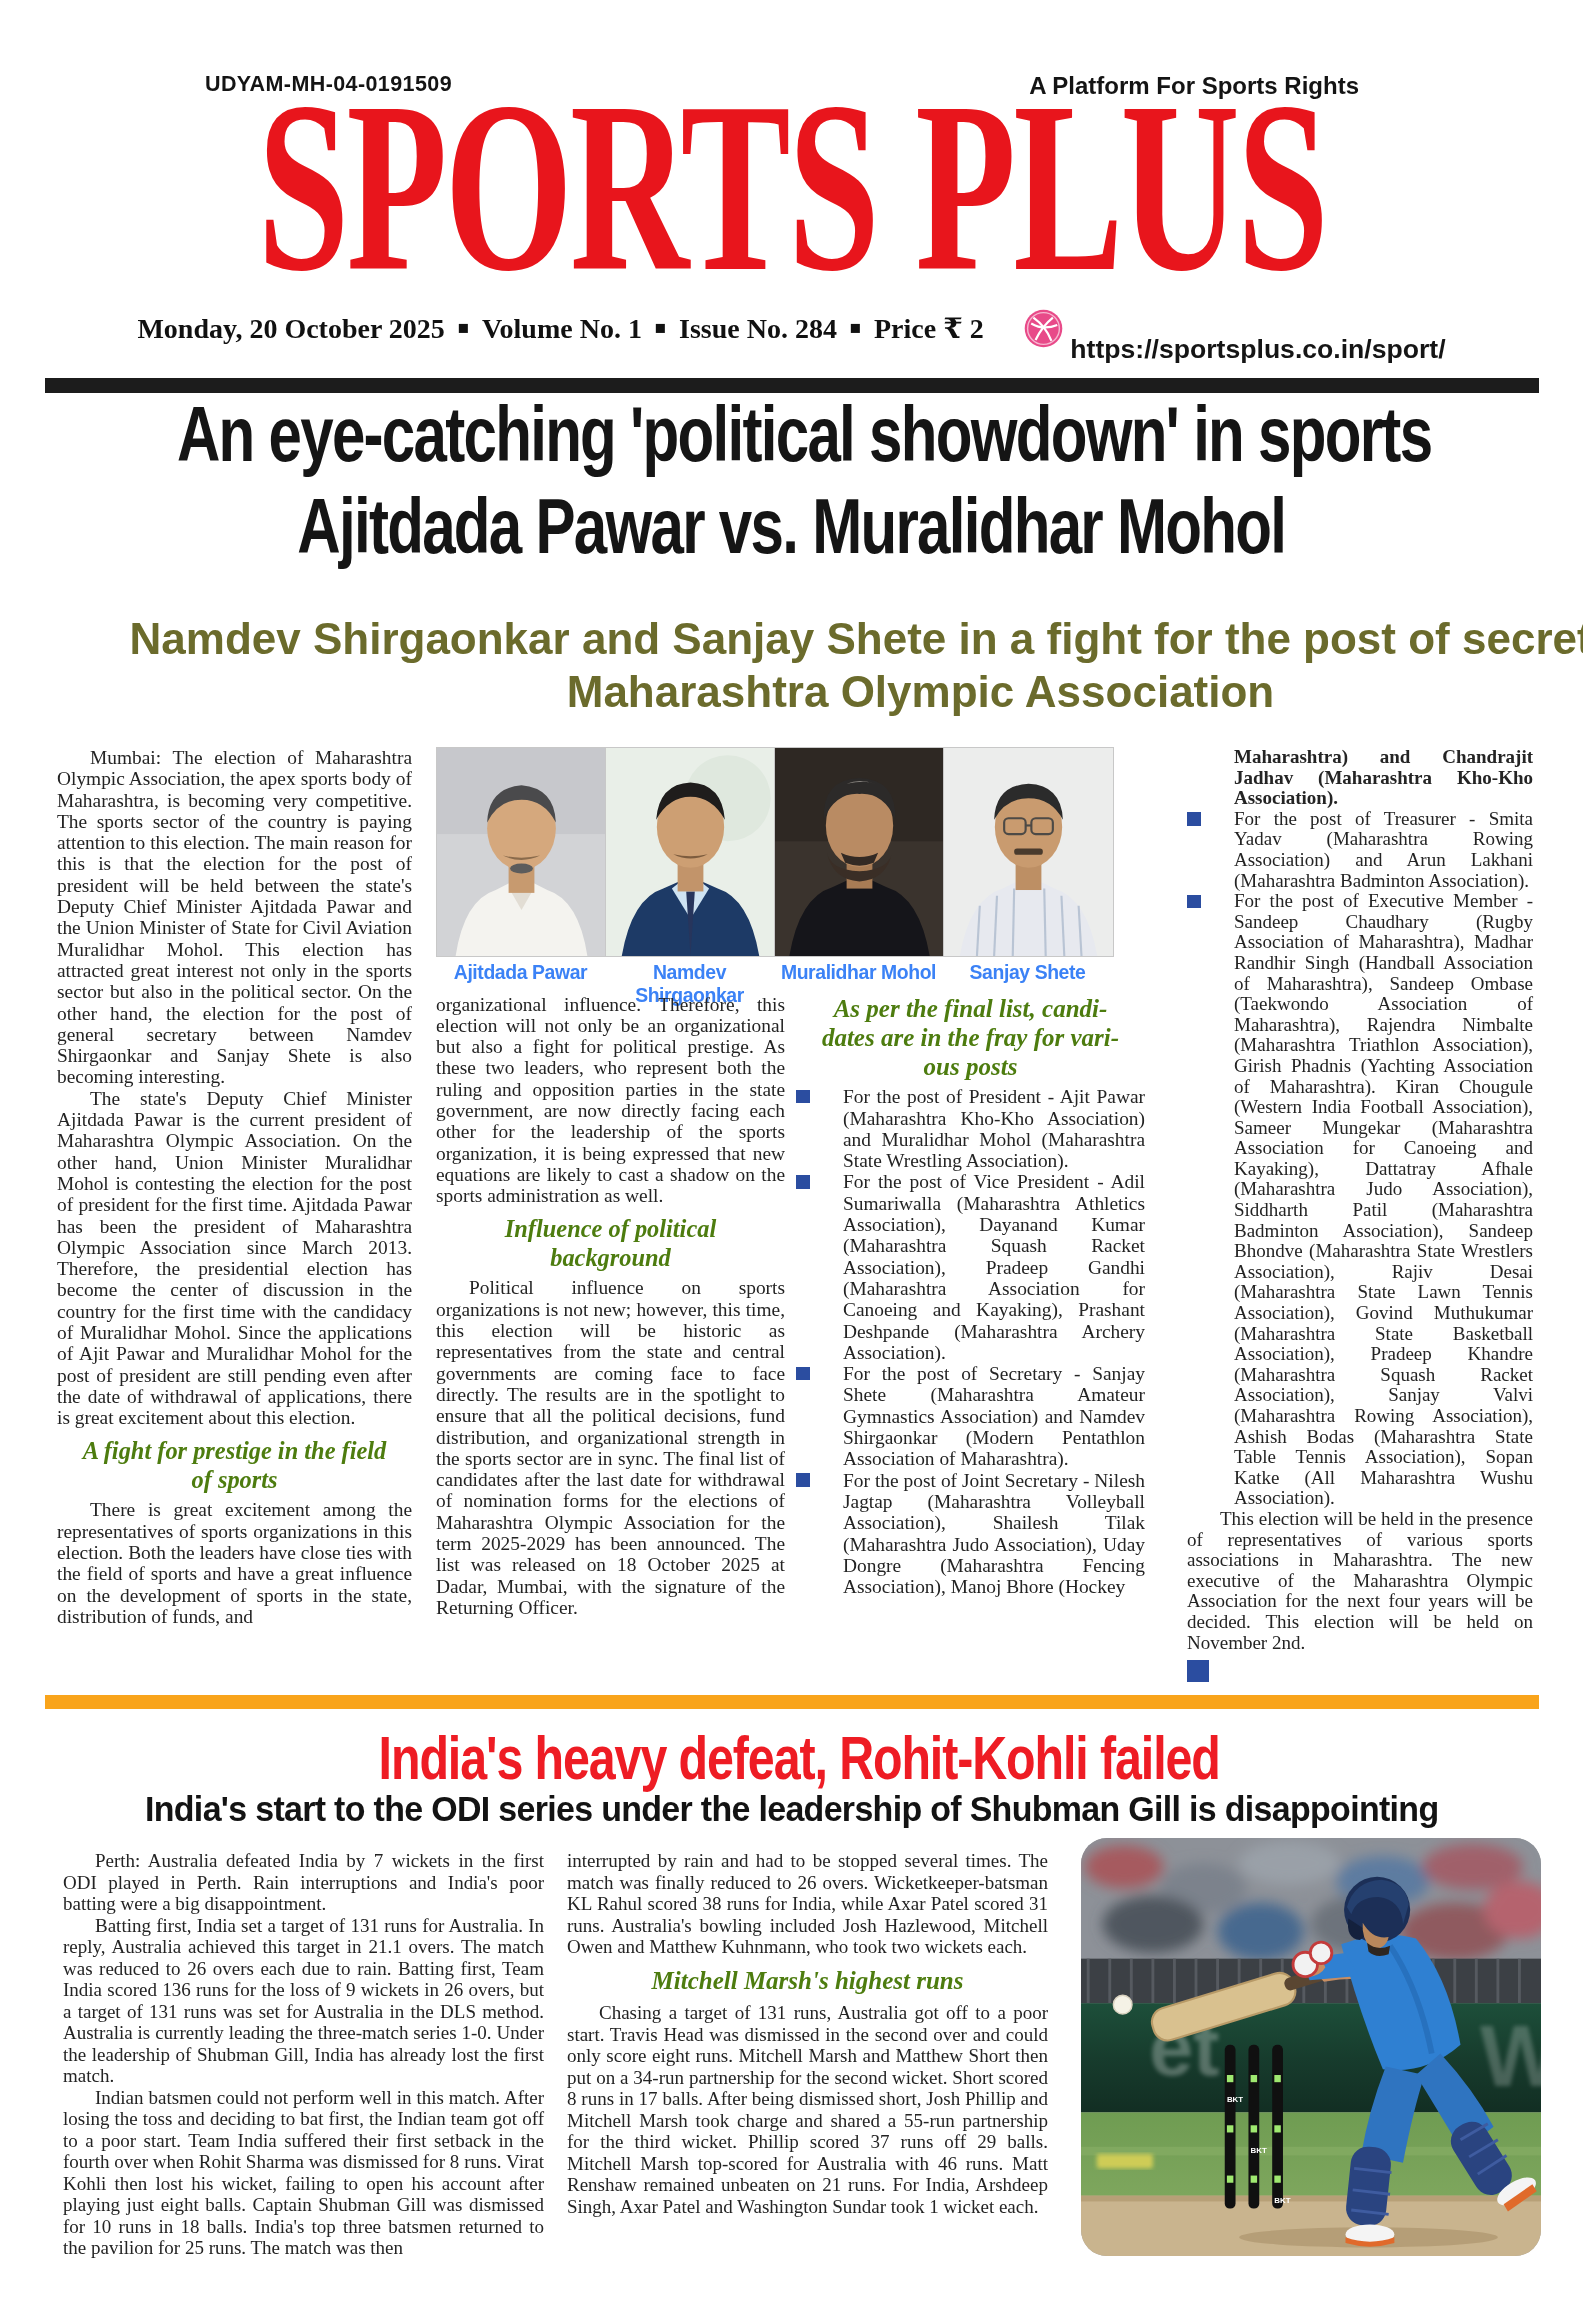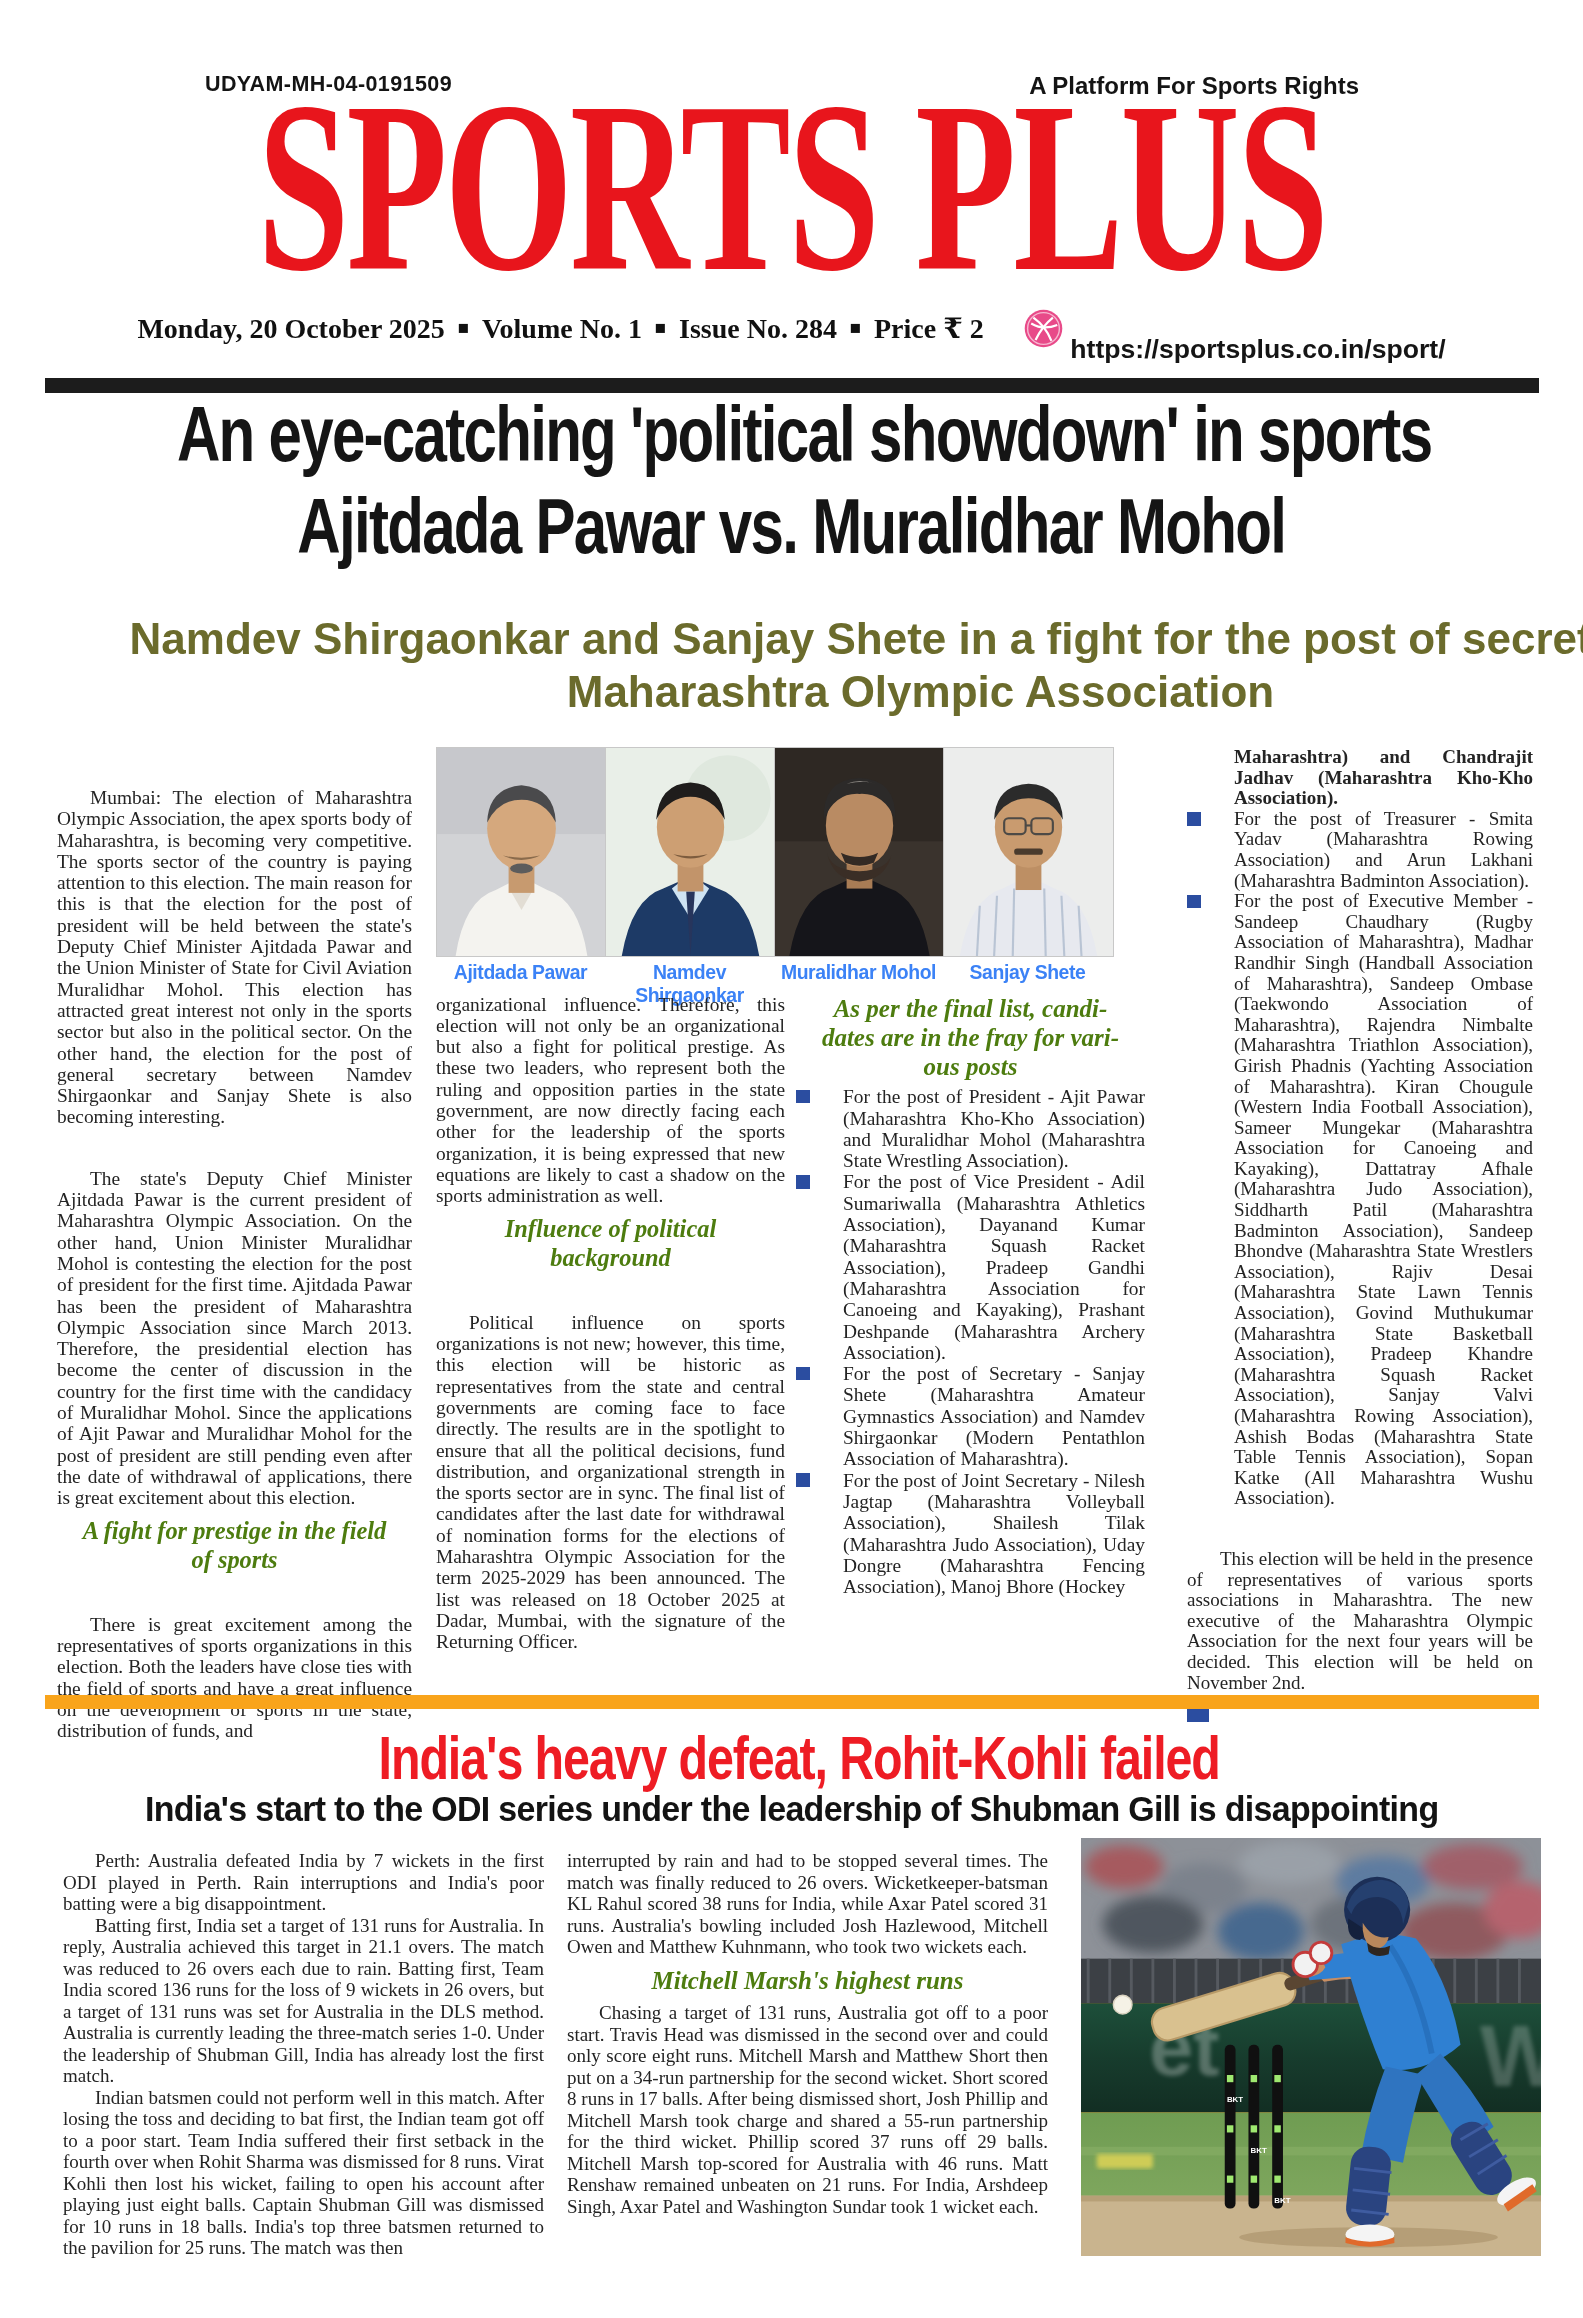--- a/index.html
+++ b/index.html
@@ -28,21 +28,21 @@
   .a1-head{top:388px;left:0;width:100%;text-align:center;color:#151515;}
   .a1-head .hl{display:inline-block;font-family:"Liberation Sans","DejaVu Sans",sans-serif;
     font-weight:bold;font-size:77px;line-height:92px;letter-spacing:-2.2px;white-space:nowrap;
     transform:scaleX(0.78);transform-origin:center;}
   .a1-sub{top:612px;left:0;width:100%;text-align:center;color:#6b6b2c;
     font-family:"Liberation Sans","DejaVu Sans",sans-serif;font-weight:bold;
     font-size:44px;line-height:53px;letter-spacing:0px;}
   .a1-body{top:747px;left:57px;width:1476px;height:933px;display:flex;justify-content:space-between;}
   .col{text-align:justify;font-size:19.4px;line-height:21.3px;color:#242424;}
   .col p{margin:0;}
-  .col p.ind{text-indent:33px;margin-top:40px;}
+  .col p.ind{text-indent:33px;}
   .c1{width:355px;}
   .mid{width:727px;}
   .c4{width:346px;font-size:19px;line-height:20.6px;}
   .sec-head{font-family:"Liberation Serif","DejaVu Serif",serif;font-style:italic;font-weight:bold;
     font-size:24.4px;line-height:29px;color:#4d7c0f;text-align:center;margin:7.2px 0 5.7px;text-indent:0;}
   .sec-head .shl{display:block;}
   .c3 .sec-head{font-size:25px;margin-top:0;}
   .photos-row{display:flex;height:238px;}
   .pfig{width:169px;}
   .pfig .photo{width:169px;height:208px;position:relative;overflow:hidden;border:0.7px solid #c8c8c8;background:#ddd;}
@@ -65,21 +65,21 @@
     transform:scaleX(0.78);transform-origin:center;white-space:nowrap;}
   .a2-sub{top:1789px;left:0;width:100%;text-align:center;}
   .a2-sub span{display:inline-block;font-family:"Liberation Sans","DejaVu Sans",sans-serif;
     font-weight:bold;font-size:35px;color:#131313;letter-spacing:-0.7px;
     transform:scaleX(0.97);transform-origin:center;white-space:nowrap;}
   .a2-body{top:1850px;left:63px;width:985px;display:flex;gap:23px;}
   .a2col{width:481px;text-align:justify;font-size:19px;line-height:21.5px;color:#242424;}
   .a2col p{margin:0;}
   .a2col p.ind{text-indent:32px;}
   .a2col .sec-head{font-size:25px;margin:8.6px 0 7.2px;}
-  .a2-photo{top:1838px;left:1081px;width:460px;height:418px;overflow:hidden;background:#f97316;}
+  .a2-photo{top:1838px;left:1081px;width:460px;height:418px;overflow:hidden;background:#a3a3a3;border-radius:26px;}
   .a2-photo svg{display:block;width:100%;height:100%;}
 </style>
 </head>
 <body>
 
 <div class="abs top-row">
   <span class="udyam">UDYAM-MH-04-0191509</span>
   <span class="tagline">A Platform For Sports Rights</span>
 </div>
 

